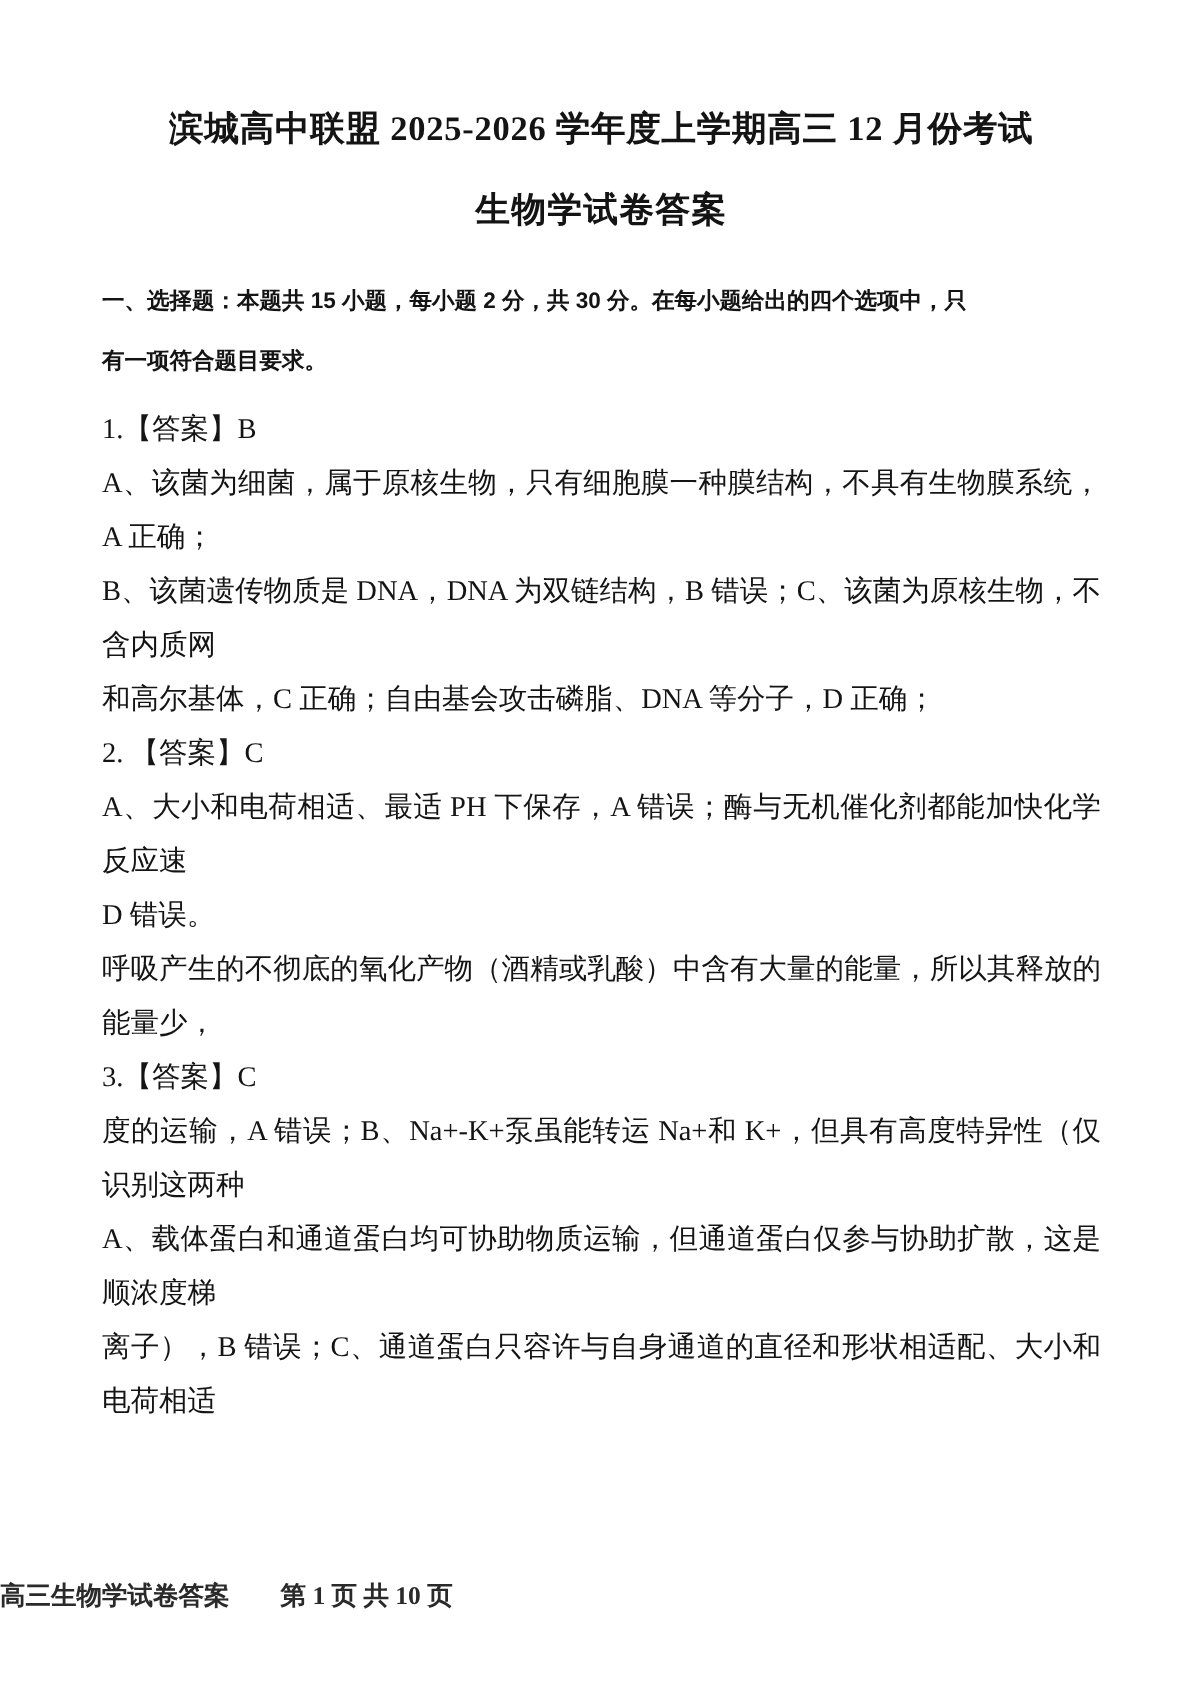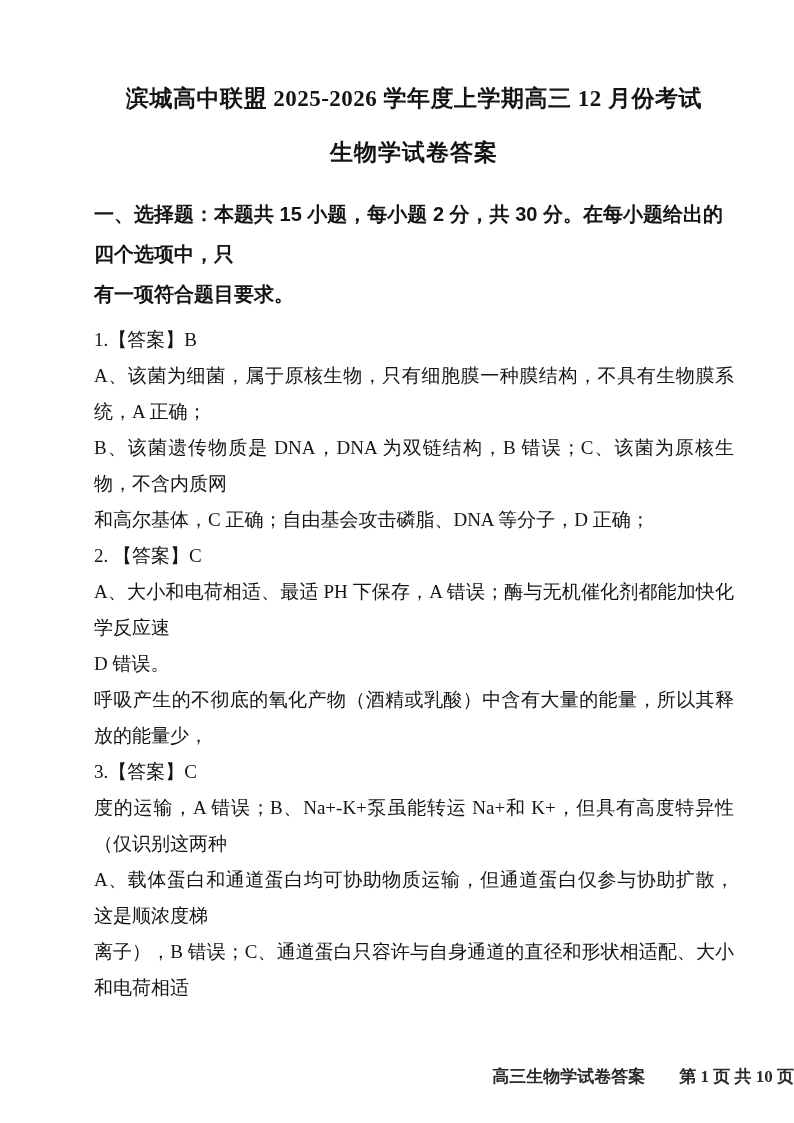--- a/index.html
+++ b/index.html
@@ -12,62 +12,61 @@
     height: 1123px;
     position: relative;
     font-family: "Liberation Serif", "DejaVu Serif", serif;
     color: #141414;
     overflow: hidden;
   }
   .page {
     box-sizing: border-box;
     width: 794px;
     height: 1013px;
-    padding: 72px 60px 0 94px;
+    padding: 72px 60px 0 68px;
     position: relative;
-    margin-top: 13px;
   }
   .doc-title {
     text-align: center;
     font-weight: bold;
     font-size: 23px;
     line-height: 1.2;
     margin: 0;
     letter-spacing: 0.5px;
   }
   .doc-title.second {
     margin-top: 26px;
     letter-spacing: 1px;
   }
   .section-heading {
     margin-top: 28px;
     font-family: "Liberation Sans", "DejaVu Sans", sans-serif;
     font-weight: bold;
-    font-size: 20px;
+    font-size: 15px;
   }
   .section-heading .heading-line {
     line-height: 40px;
   }
   .answers {
     margin-top: 8px;
     font-size: 19px;
   }
   .answer-label {
     line-height: 36px;
   }
   .body-line {
     line-height: 36px;
     text-align: justify;
   }
   .page-footer {
     position: absolute;
     left: 0;
     top: 1052px;
     width: 794px;
-    text-align: right;
+    text-align: left;
     font-size: 17px;
     font-weight: bold;
     color: #2a2a2a;
   }
   .page-footer .footer-doc-name {
     margin-right: 34px;
   }
 </style>
 </head>
 <body>

